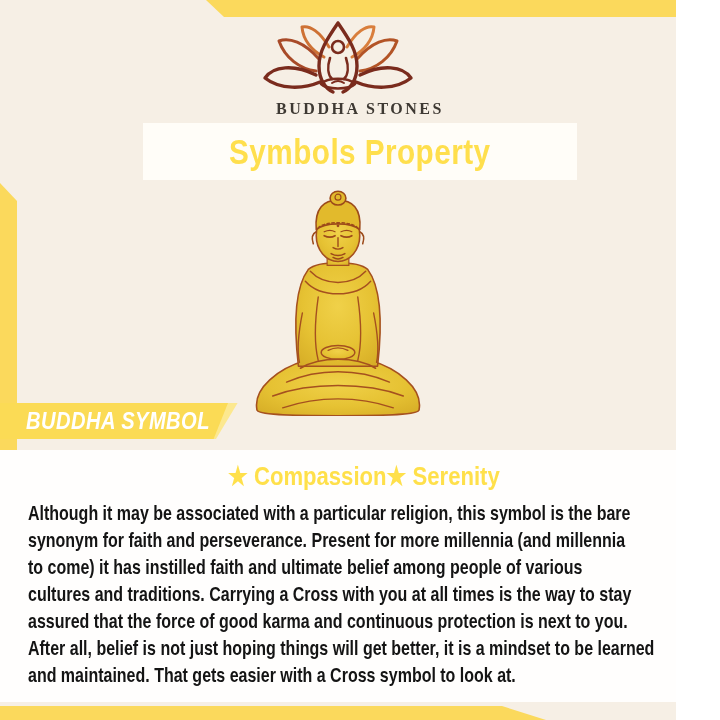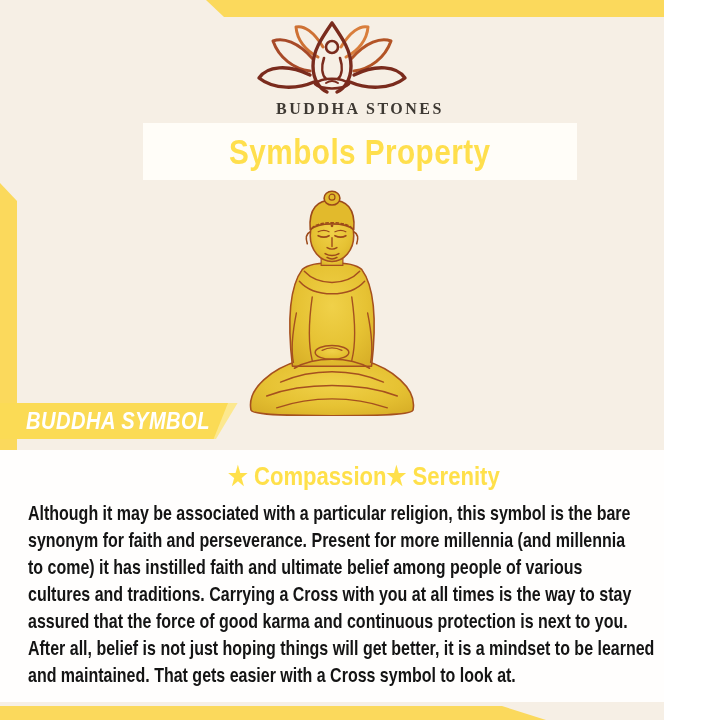--- a/index.html
+++ b/index.html
@@ -1,19 +1,20 @@
 <!DOCTYPE html>
 <html style="--cream_bg: #f6efe5; --content_bg: #fffefd; --ribbon_yellow: #fbd95c; --banner_yellow: #fbdb55; --banner_accent: #fce88f; --title_box_bg: #fffdf8; --title_text_yellow: #ffdf4d; --heading_yellow: #ffe04a; --brand_text: #3e3933; --body_text: #141414; --logo_orange: #ce7134; --logo_maroon: #7a2b1d; --buddha_gold: #e6c233; --buddha_line: #9c4a1a;"><head>
 <meta charset="utf-8">
 <style>
   html,body{margin:0;padding:0;}
   .page{
     position:relative; width:664px; height:720px; overflow:hidden;
     background:var(--cream_bg,#f6efe5);
     font-family:"Liberation Sans", sans-serif;
+    padding-left:12px;
   }
   
   .ribbon{position:absolute; background:var(--ribbon_yellow,#fbd95c);}
   .ribbon-top{left:0;top:0;width:720px;height:17px;
     clip-path:polygon(206px 0,720px 0,720px 17px,224px 17px);}
   .ribbon-right{left:703px;top:0;width:17px;height:540px;
     clip-path:polygon(0 0,17px 0,17px 540px,0 521px);}
   .ribbon-left{left:0;top:183px;width:17px;height:516px;
     clip-path:polygon(0 0,17px 18px,17px 516px,0 516px);}
   .ribbon-bottom{left:0;top:706px;width:546px;height:14px;

